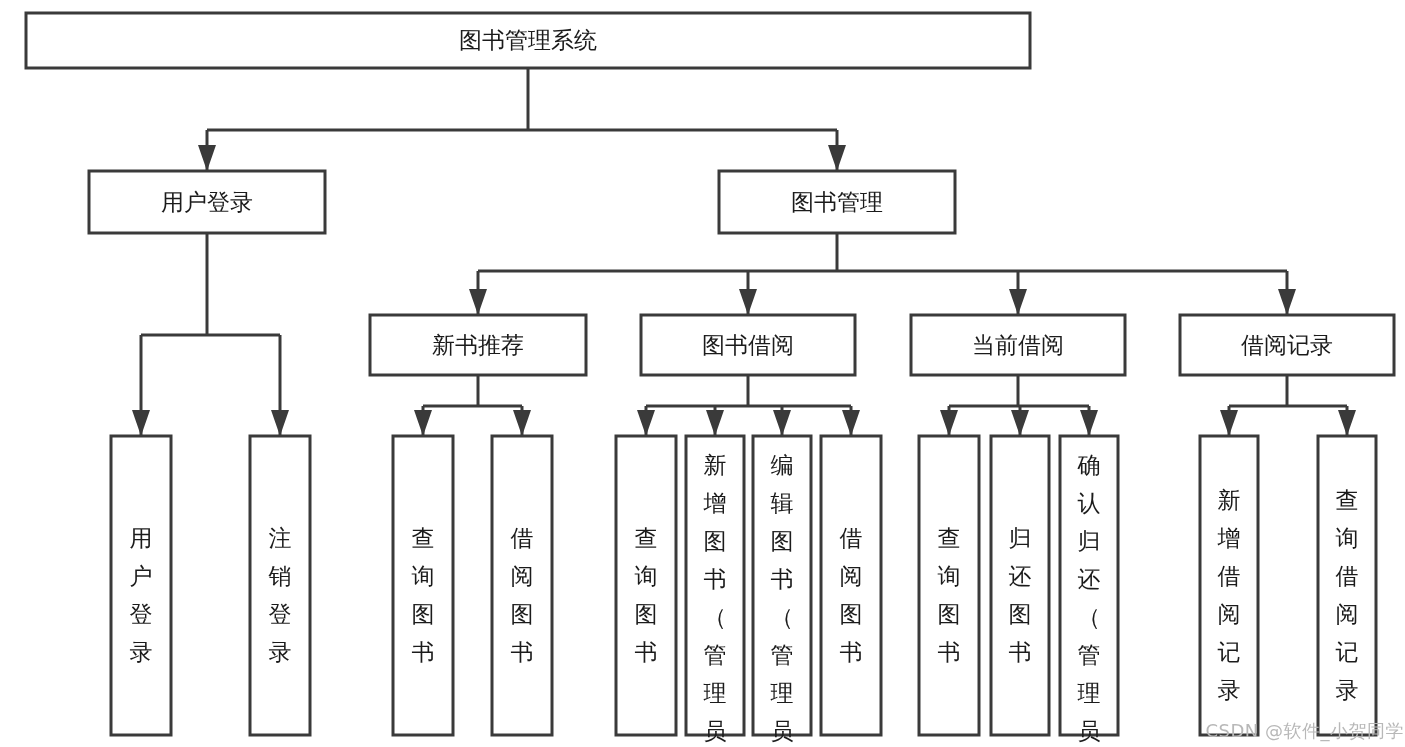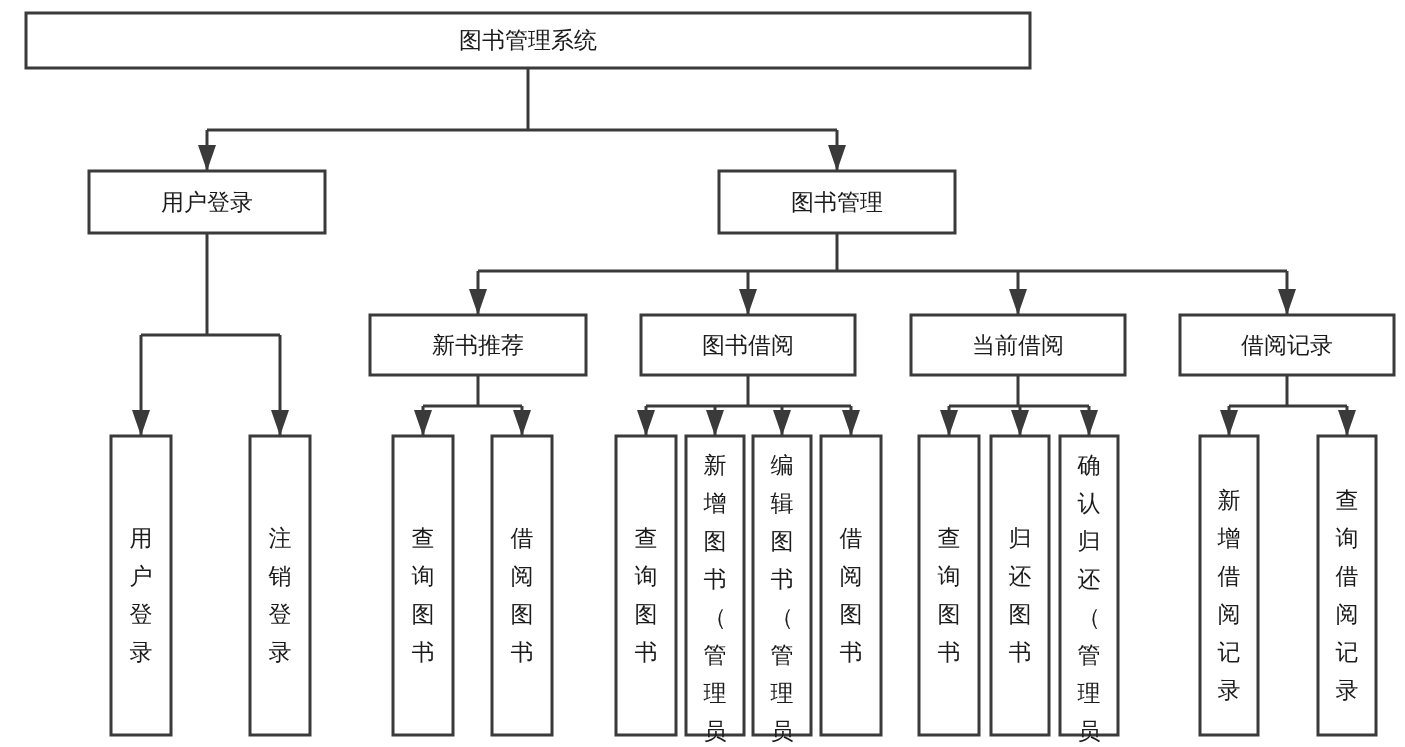--- a/index.html
+++ b/index.html
@@ -160,13 +160,14 @@
         <g>
           <rect x="1192" y="436" width="58" height="299" class="node-box"></rect>
           <text x="1221" y="0" class="node-label"><tspan x="1221" y="501.14">新</tspan><tspan x="1221" y="539.14">增</tspan><tspan x="1221" y="577.14">借</tspan><tspan x="1221" y="615.14">阅</tspan><tspan x="1221" y="653.14">记</tspan><tspan x="1221" y="691.14">录</tspan></text>
         </g>
         <g>
           <rect x="1310" y="436" width="58" height="299" class="node-box"></rect>
           <text x="1339" y="0" class="node-label"><tspan x="1339" y="501.14">查</tspan><tspan x="1339" y="539.14">询</tspan><tspan x="1339" y="577.14">借</tspan><tspan x="1339" y="615.14">阅</tspan><tspan x="1339" y="653.14">记</tspan><tspan x="1339" y="691.14">录</tspan></text>
         </g>
       </g>
   </svg>
+  <div class="watermark">CSDN @软件_小贺同学</div>
 </div>
 
 </body></html>

